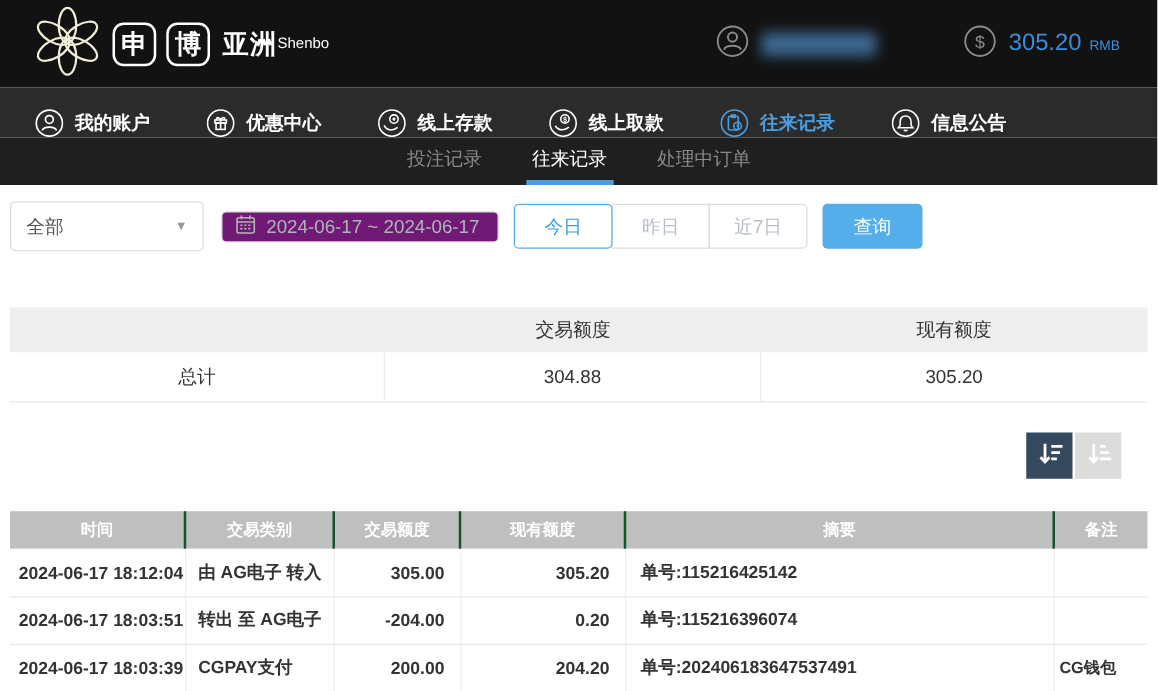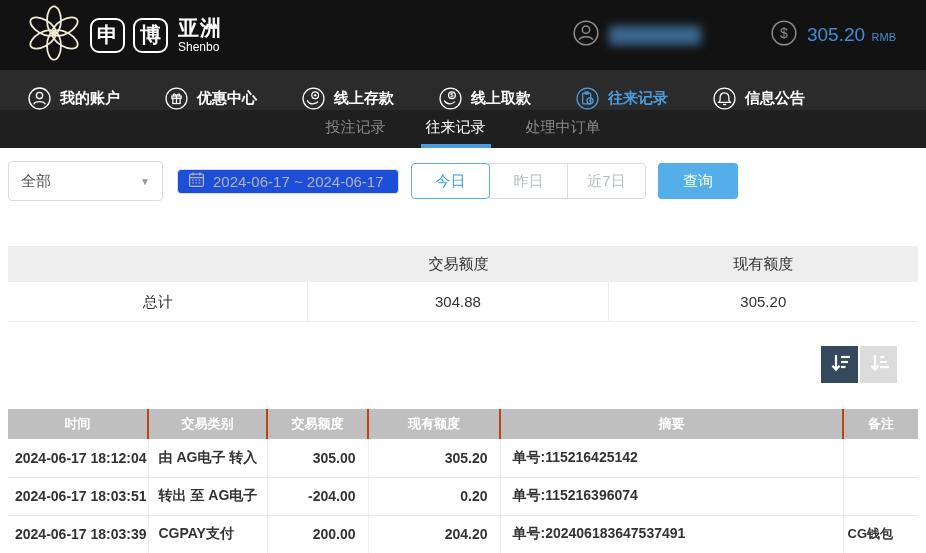--- a/index.html
+++ b/index.html
@@ -4,21 +4,21 @@
 <style>
   * { margin:0; padding:0; box-sizing:border-box; }
   html,body { width:926px; height:553px; overflow:hidden; background:#fff;
     font-family:"Liberation Sans","DejaVu Sans",sans-serif; }
 
   
   .top-header { height:70px; background:#121212; display:flex; align-items:center; padding:0 30px 0 26px; }
   .logo-group { display:flex; align-items:center; gap:8px; }
   .logo-box { width:35px; height:35px; border:2px solid #fff; border-radius:9px;
     color:#fff; font-size:21px; font-weight:bold; display:flex; align-items:center; justify-content:center; }
-  .logo-right { display:flex; flex-direction:column; color:#fff; line-height:1; margin-left:2px; }
+  .logo-right { display:flex; flex-direction:row; color:#fff; line-height:1; margin-left:2px; }
   .logo-region { font-size:21px; font-weight:bold; letter-spacing:1px; }
   .logo-sub { font-size:12px; margin-top:3px; }
   .header-spacer { flex:1; }
   .user-area { display:flex; align-items:center; gap:10px; margin-right:70px; }
   .name-blur { width:92px; height:19px; border-radius:3px; background:#41729e; filter:blur(5px); opacity:.9; }
   .balance-area { display:flex; align-items:center; gap:10px; }
   .balance-amount { color:#3d8ed8; font-size:19px; }
   .balance-cur { color:#3d8ed8; font-size:11px; margin-left:2px; }
 
   
@@ -31,21 +31,21 @@
   .sub-nav { height:38px; background:#1f1f1f; display:flex; justify-content:center; gap:30px; }
   .sub-tab { font-size:15px; color:#8a8a8a; padding:0 5px; display:flex; align-items:center;
     border-bottom:4px solid transparent; cursor:pointer; }
   .sub-tab.active { color:#ffffff; border-bottom-color:#4a9ee0; }
 
   
   .filter-bar { margin:13px 8px 0; display:flex; align-items:center; }
   .select-box { width:155px; height:40px; border:1px solid #dcdcdc; border-radius:4px; background:#fff;
     display:flex; align-items:center; padding:0 12px; color:#555; font-size:15px; margin-right:14px; cursor:pointer; }
   .select-arrow { margin-left:auto; color:#999; font-size:10px; }
-  .date-box { width:222px; height:25px; border:1px solid #dcdcdc; border-radius:4px; background:#1d4ed8;
+  .date-box { width:222px; height:25px; border:1px solid #dcdcdc; border-radius:4px; background:#701a75;
     display:flex; align-items:center; gap:8px; padding:0 10px; color:#aeb4bb; font-size:15px; margin-right:12px; cursor:pointer; white-space:nowrap; }
   .range-group { display:flex; margin-right:12px; }
   .range-btn { width:79px; height:36px; background:#fff; border:1px solid #dcdcdc; color:#b9bfc6;
     font-size:15px; cursor:pointer; font-family:inherit; }
   .range-btn + .range-btn { margin-left:-1px; }
   .range-btn.first { border-radius:4px 0 0 4px; }
   .range-btn.last { border-radius:0 4px 4px 0; }
   .range-btn.active { border:1px solid #54aeea; color:#3d9be4; border-radius:4px; position:relative; z-index:1; }
   .query-btn { width:80px; height:36px; background:#54aeea; border:none; border-radius:4px;
     color:#fff; font-size:15px; cursor:pointer; font-family:inherit; }
@@ -65,21 +65,21 @@
   
   .sort-tools { margin:24px 29px 0 0; display:flex; justify-content:flex-end; gap:2px; }
   .sort-btn { width:37px; height:37px; border:none; display:flex; align-items:center; justify-content:center; cursor:pointer; }
   .sort-btn.dark { background:#34495e; }
   .sort-btn.light { background:#dcdcdc; }
 
   
   .tx-wrap { margin:26px 8px 0; }
   table.tx { width:910px; border-collapse:collapse; table-layout:fixed; }
   table.tx thead th { background:#bfbfbf; color:#fff; font-size:13px; font-weight:bold; height:30px;
-    border-right:2px solid #c2410c; }
+    border-right:2px solid #14532d; }
   table.tx thead th:last-child { border-right:none; }
   table.tx tbody td { height:38px; border-bottom:1px solid #e8e8e8; border-right:1px solid #f0f0f0;
     font-size:14px; color:#333; background:#fff;font-weight:bold; }
   table.tx tbody td:last-child { border-right:none; }
   table.tx td.c-time { padding-left:7px; }
   table.tx td.c-type { padding-left:10px; }
   table.tx td.c-amount, table.tx td.c-balance { text-align:right; padding-right:12px;padding-left:14px; }
   table.tx td.c-summary { padding-left:12px; }
   table.tx td.c-note { padding:2px 4px; font-size:13px; line-height:1.25; }
 </style>

